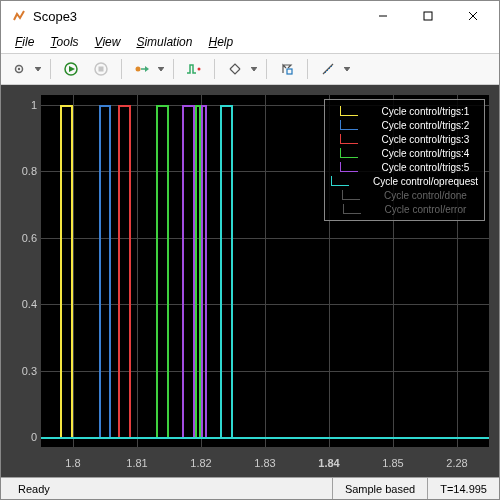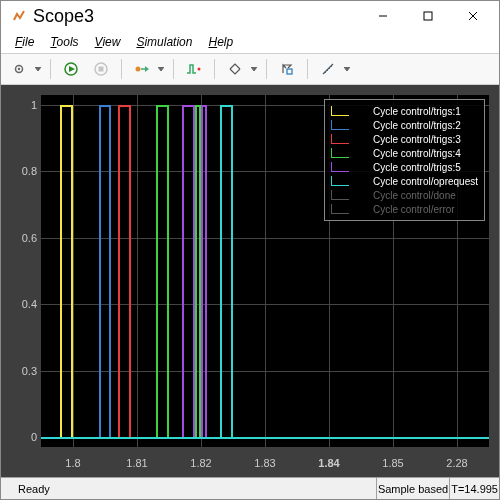--- a/index.html
+++ b/index.html
@@ -1,48 +1,48 @@
 <!DOCTYPE html>
 <html><head>
 <meta charset="utf-8">
 <style>
   * { box-sizing: border-box; margin: 0; padding: 0; }
   body { font-family: "Segoe UI", Tahoma, sans-serif; font-size: 12px; background: #f0f0f0; }
   .window { width: 500px; height: 500px; background: #fff; border: 1px solid #888; display: flex; flex-direction: column; }
   .titlebar { display: flex; align-items: center; height: 30px; padding: 0 4px; }
   .titlebar .app-icon { width: 16px; height: 16px; margin: 0 6px; }
-  .titlebar .title { flex: 1; font-size: 18px; }
+  .titlebar .title { flex: 1; font-size: 13px; }
   .titlebar .win-controls { display: flex; }
   .win-btn { width: 45px; height: 28px; display: flex; align-items: center; justify-content: center; }
   .win-btn svg { stroke: #000; stroke-width: 1; fill: none; }
   .menubar { display: flex; gap: 4px; padding: 2px 8px; border-bottom: 1px solid #d0d0d0; font-style: italic; }
   .menubar .menu-item { padding: 2px 6px; cursor: default; }
   .menubar .menu-item span.ul { text-decoration: underline; }
   .toolbar { display: flex; align-items: center; padding: 4px 6px; gap: 6px; border-bottom: 1px solid #d0d0d0; background: #f8f8f8; }
   .tb-btn { width: 24px; height: 22px; display: flex; align-items: center; justify-content: center; border: 1px solid transparent; border-radius: 2px; }
   .tb-sep { width: 1px; height: 20px; background: #ccc; margin: 0 2px; }
   .tb-drop { width: 8px; display:flex; align-items:center; justify-content:center; margin-left:-3px;}
   .tb-drop svg { stroke:#666; fill:#666; }
   .plot-area { flex: 1; background: #3e3e3e; padding: 8px; position: relative; }
   .plot-inner { position: absolute; left: 40px; top: 10px; right: 10px; bottom: 30px; background: #000; }
   .grid-line-h, .grid-line-v { position: absolute; background: #444; }
   .grid-line-h { left: 0; right: 0; height: 1px; }
   .grid-line-v { top: 0; bottom: 0; width: 1px; }
   .y-tick { position: absolute; left: 8px; width: 28px; text-align: right; color: #ccc; font-size: 11px; transform: translateY(-50%); }
   .x-tick { position: absolute; bottom: 8px; color: #ccc; font-size: 11px; transform: translateX(-50%); }
   .legend-box { position: absolute; top: 14px; right: 14px; border: 1px solid #888; background: rgba(0,0,0,0.85); padding: 4px 6px; }
-  .legend-row { display: flex; align-items: center; gap: 24px; height: 14px; }
+  .legend-row { display: flex; align-items: center; gap: 24px; height: 14px; justify-content: center; }
   .legend-swatch { width: 18px; height: 10px; border: 1px solid; border-right: none; border-top: none; }
   .legend-label { color: #fff; font-size: 10px; white-space: nowrap; }
   .legend-label.dim { color: #666; }
   .signal { position: absolute; bottom: 0; border: 2px solid; border-bottom: none; border-top-width: 2px; }
   .baseline { position: absolute; left: 0; right: 0; height: 2px; }
   .statusbar { display: flex; align-items: center; height: 22px; border-top: 1px solid #a0a0a0; background: #f0f0f0; font-size: 11px; }
   .status-left { flex: 1; padding: 0 17px; }
-  .status-cell { border-left: 1px solid #a0a0a0; padding: 0 1px; height: 100%; display: flex; align-items: center; }
+  .status-cell { border-left: 1px solid #a0a0a0; padding: 0 12px; height: 100%; display: flex; align-items: center; }
 </style>
 </head>
 <body>
 
 <div class="window">
 
   <div class="titlebar">
     <span class="app-icon">
       <svg viewBox="0 0 16 16">
           <path d="M3 12 L6 6 L9 10 L13 3" stroke="#d97a2e" stroke-width="2" fill="none"></path>

